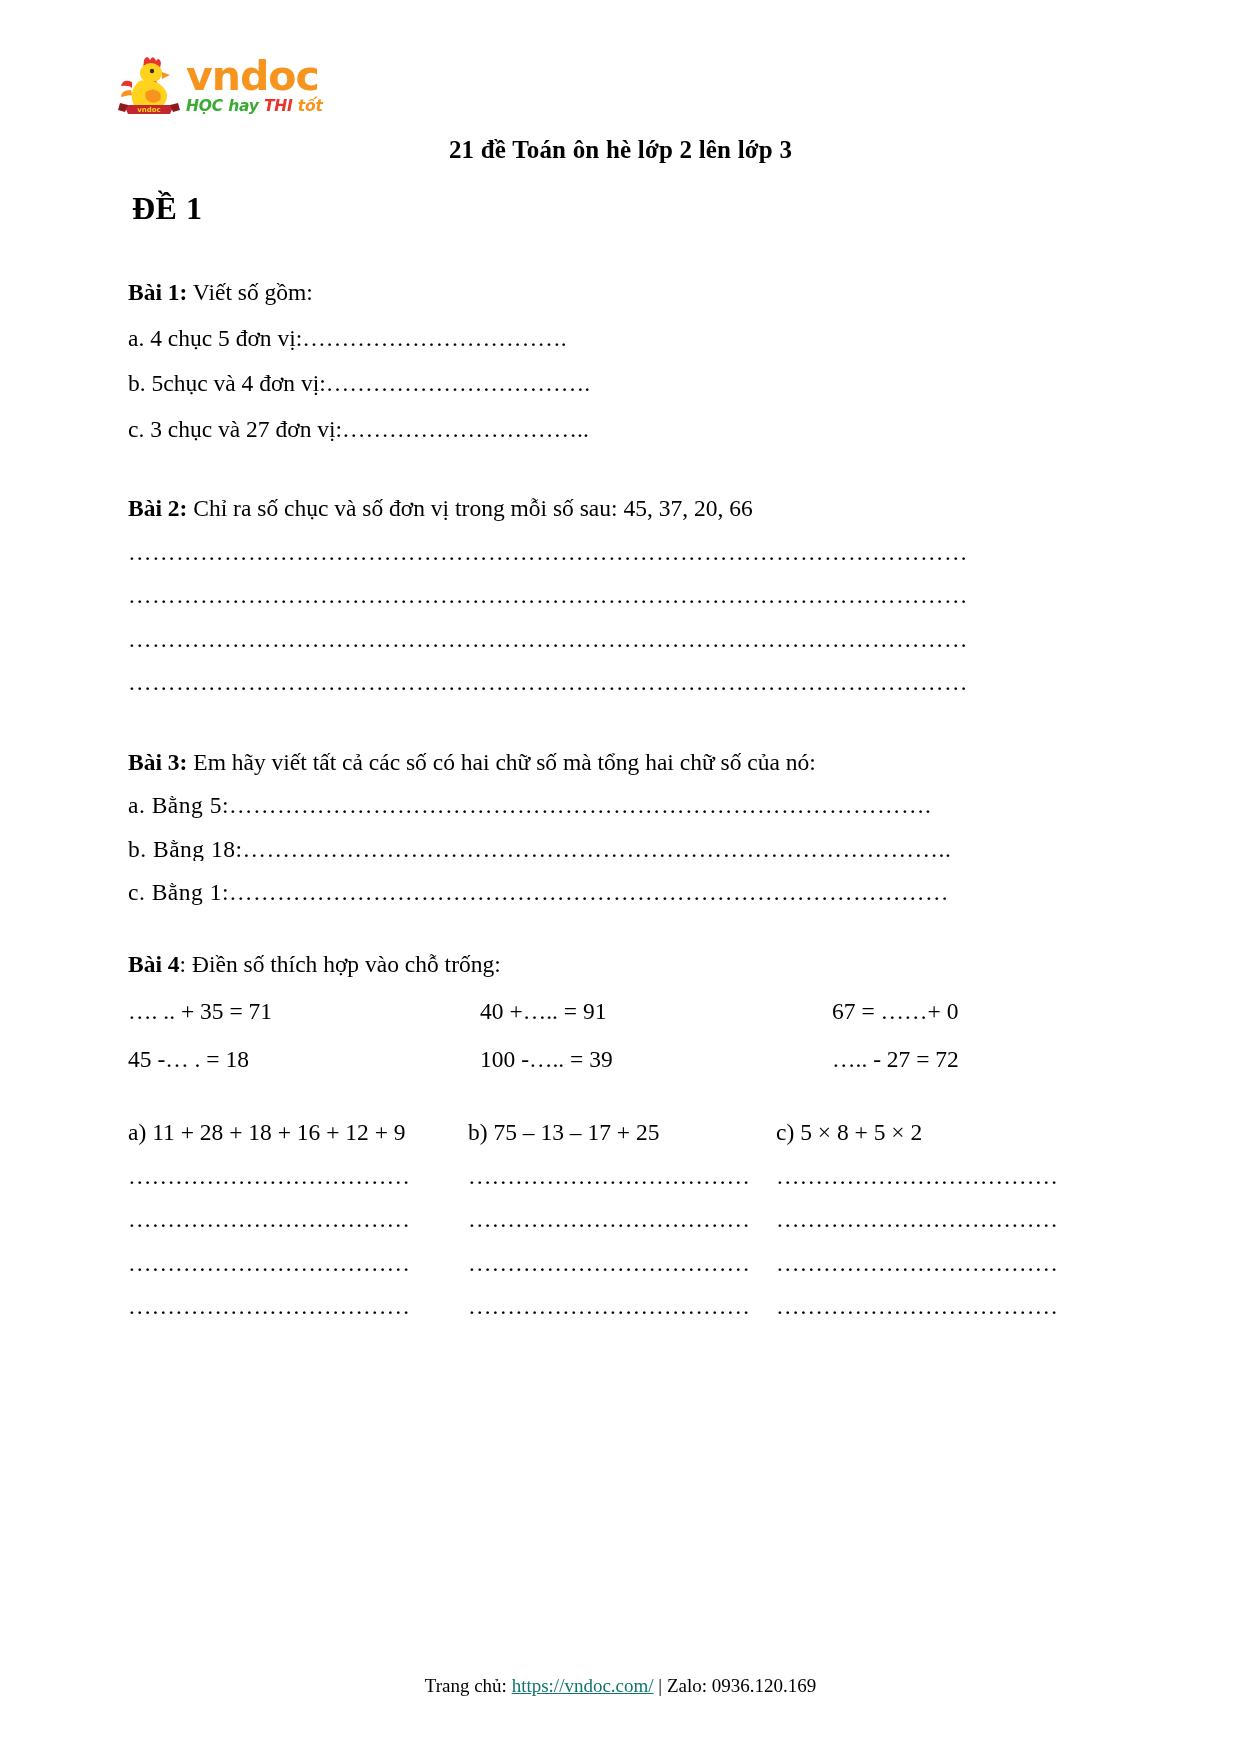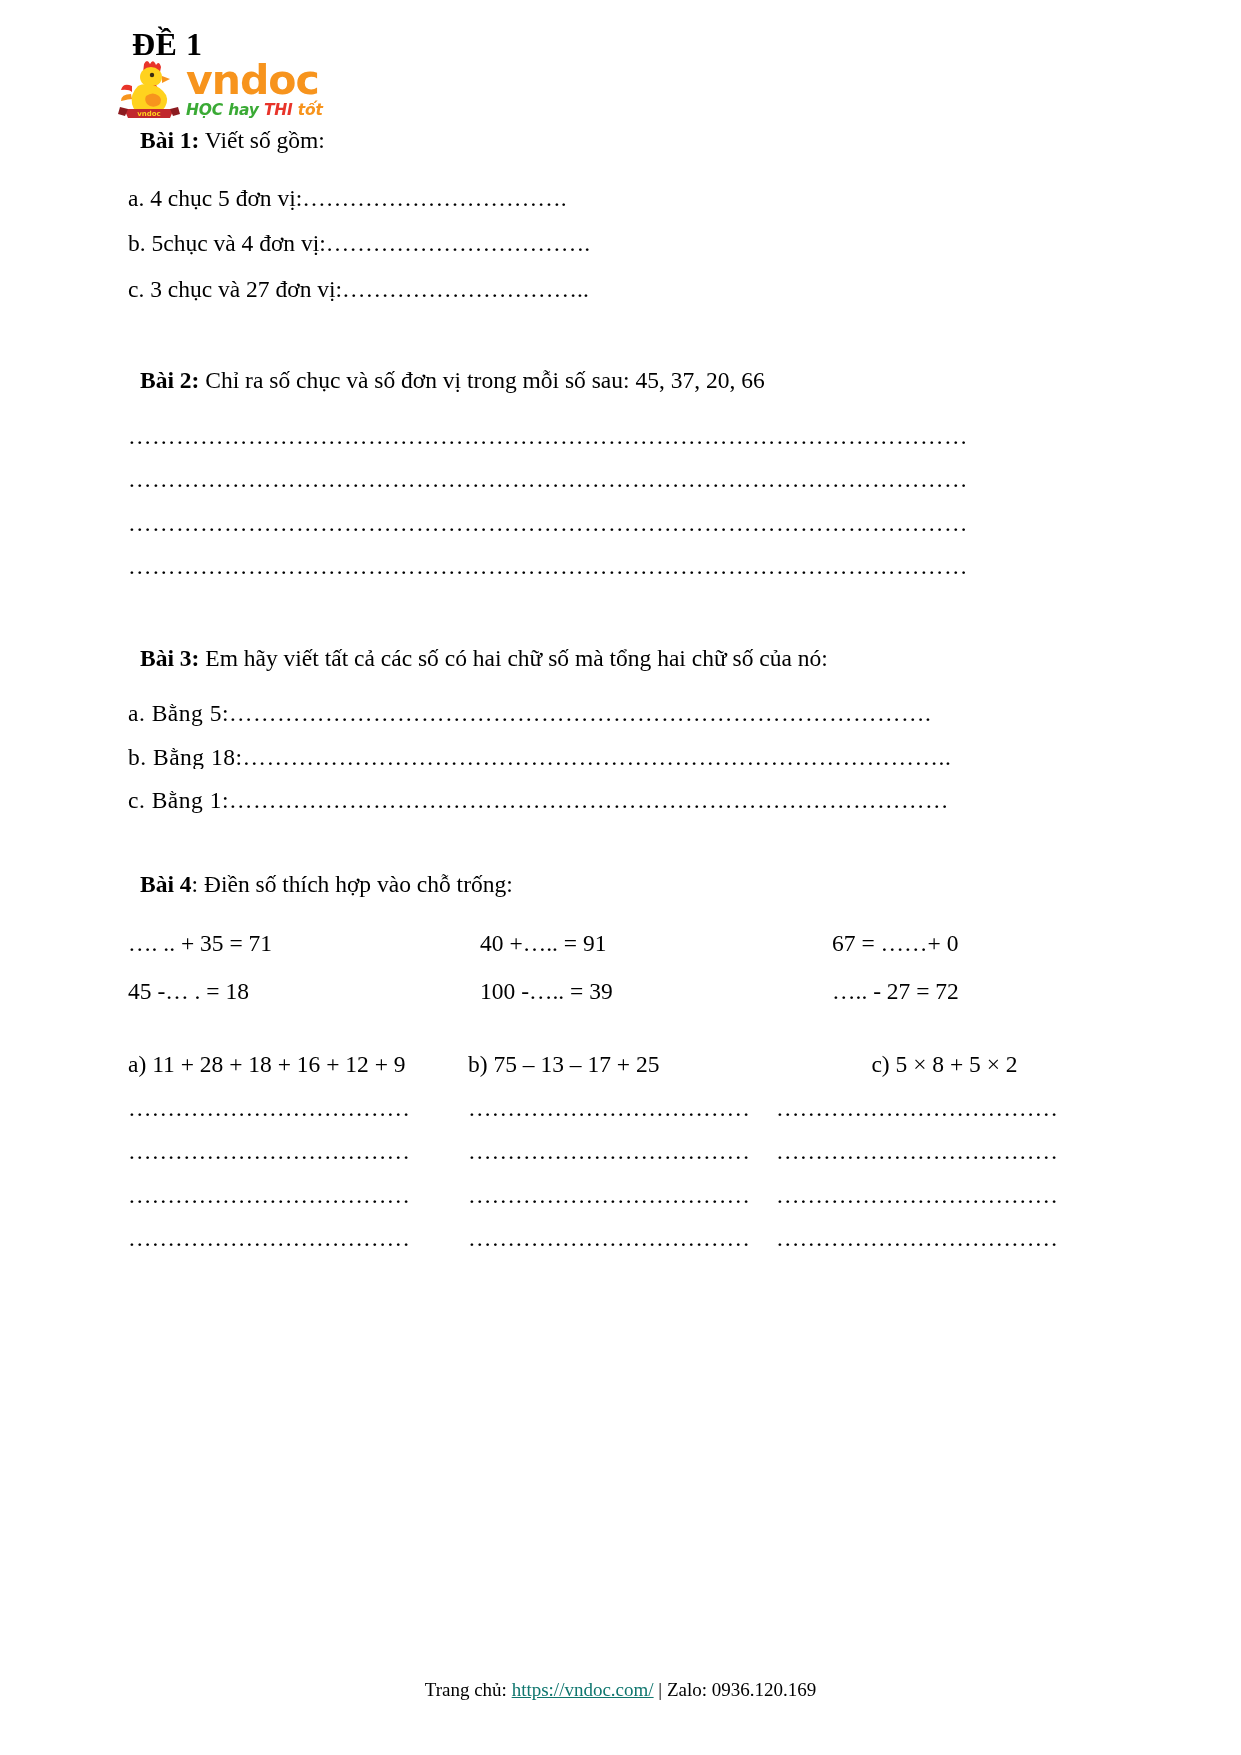--- a/index.html
+++ b/index.html
@@ -85,21 +85,21 @@
     letter-spacing: 0.5px;
   }
 
   
   .content {
     padding-top: 28px;
     font-size: 23.5px;
     line-height: 1.0;
   }
   .q-head {
-    margin: 12px;
+    margin: 0;
     padding-top: 22px;
     font-size: 23.5px;
   }
   .q-head b { font-weight: bold; }
 
   .line {
     margin: 0;
     padding-top: 22px;
     font-size: 23.5px;
     white-space: nowrap;
@@ -129,21 +129,21 @@
 
   
   .b5-row {
     display: flex;
     padding-top: 24px;
     font-size: 23.5px;
     white-space: nowrap;
   }
   .b5-c1 { width: 340px; flex: 0 0 340px; }
   .b5-c2 { width: 308px; flex: 0 0 308px; }
-  .b5-c3 { flex: 1 1 auto; text-align: center; }
+  .b5-c3 { flex: 1 1 auto; }
 
   .b5-dots {
     display: flex;
     padding-top: 20px;
     font-size: 23.5px;
     white-space: nowrap;
     overflow: hidden;
   }
   .b5-dots > div { overflow: hidden; }
   .b5-d1 { width: 340px; flex: 0 0 340px; }
@@ -198,20 +198,21 @@
       </svg>
     </div>
     <div class="logo-text-block">
       <div class="logo-word">vndoc</div>
       <div class="logo-tag">
         <span class="tag-hoc">HỌC</span><span> </span><span class="tag-hay">hay</span><span> </span><span class="tag-thi">THI</span><span> </span><span class="tag-tot">tốt</span>
       </div>
     </div>
   </div>
 
+  <div class="doc-title">21 đề Toán ôn hè lớp 2 lên lớp 3</div>
   <div class="doc-subtitle">ĐỀ 1</div>
 
   <div class="content">
 
     <p class="q-head"><b>Bài 1:</b><span> Viết số gồm:</span></p>
     <p class="line">a. 4 chục 5 đơn vị:…………………………….</p>
     <p class="line">b. 5chục và 4 đơn vị:…………………………….</p>
     <p class="line">c. 3 chục và 27 đơn vị:…………………………..</p>
 
     <div class="gap-lg"></div>

